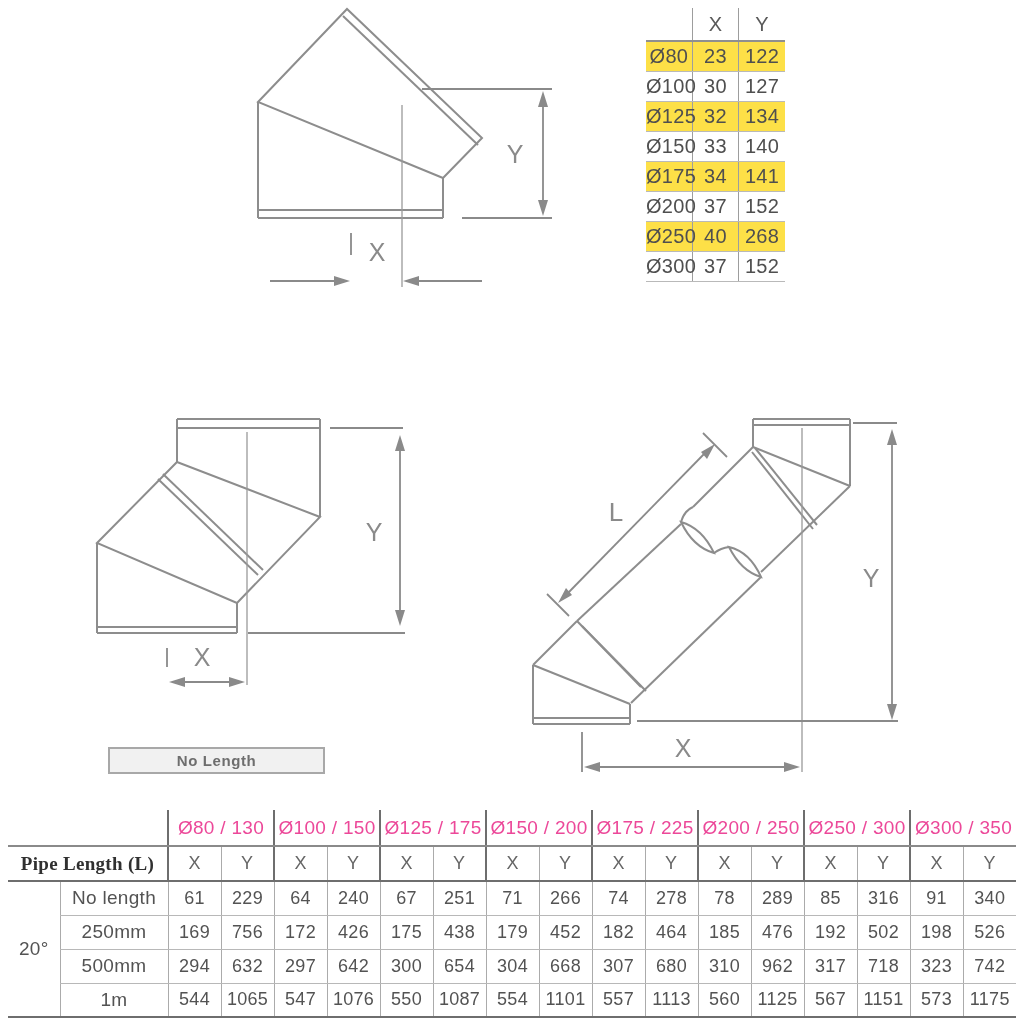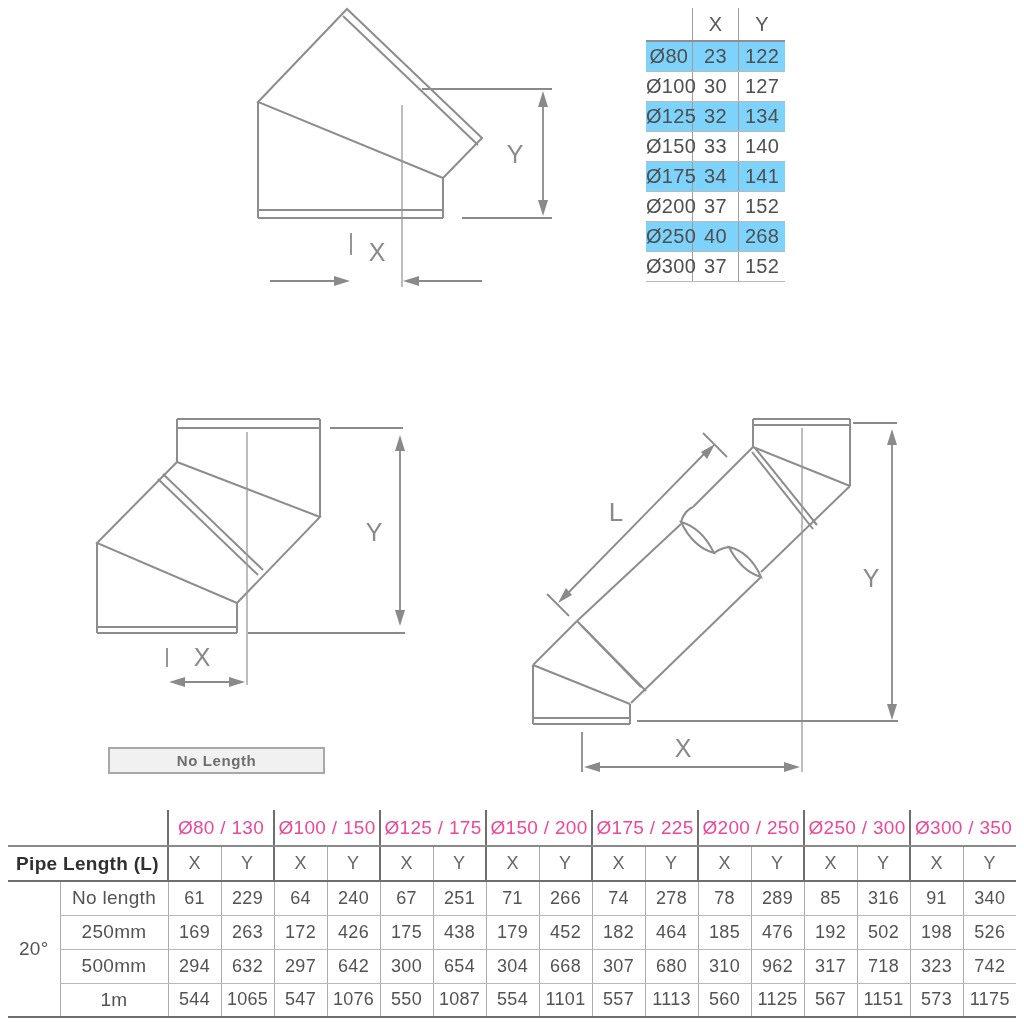--- a/index.html
+++ b/index.html
@@ -14,21 +14,21 @@
     position:absolute;left:646px;top:8px;width:139px;
     border-collapse:collapse;table-layout:fixed;
   }
   table.small th,table.small td{
     font-weight:400;text-align:center;color:#4f4f4f;font-size:20px;
     padding:0;letter-spacing:.3px;
   }
   table.small thead tr{height:33px;}
   table.small thead th{border-bottom:2px solid #8f8f8f;color:#5a5a5a;}
   table.small tbody tr{height:30px;}
-  table.small tbody tr.shade{background:#7dd3fc;}
+  table.small tbody tr.shade{background:#fde047;}
   table.small .sep{border-left:1px solid #9d9d9d;}
   table.small tbody th,table.small tbody td{border-bottom:1px solid #b9b9b9;}
 
   
   .no-length-box{
     position:absolute;left:108px;top:747px;width:217px;height:27px;
     border:2px solid #a8a8a8;background:#f1f1f1;box-sizing:border-box;
     color:#6e6e6e;font-size:15px;font-weight:bold;letter-spacing:.6px;
     text-align:center;line-height:23px;
   }
@@ -46,21 +46,21 @@
   table.big tr.r2{height:35px;}
   table.big tr.dr{height:34px;}
   table.big .corner{border-bottom:2px solid #8a8a8a;}
   table.big .dia{
     border-left:2px solid #6e6e6e;border-bottom:2px solid #8a8a8a;
     font-size:19px;color:#ec4899;
   }
   table.big .pl{
     border-top:2px solid #8a8a8a;border-bottom:2px solid #6e6e6e;
     border-right:2px solid #6e6e6e;
-    font-weight:bold;color:#303030;font-size:19px;
+    font-weight:bold;color:#303030;font-size:19px;font-family:Liberation Serif, serif;
   }
   table.big .xy{
     border-left:1px solid #ababab;border-bottom:2px solid #6e6e6e;
     font-size:18px;color:#666;
   }
   table.big .xy.grp{border-left:2px solid #6e6e6e;}
   table.big .angle{font-size:19px;border-bottom:2px solid #6e6e6e;}
   table.big .len{
     border-left:1px solid #ababab;border-bottom:1px solid #b8b8b8;
     font-size:19px;
@@ -303,21 +303,21 @@
         <td class="val">78</td>
         <td class="val">289</td>
         <td class="val">85</td>
         <td class="val">316</td>
         <td class="val">91</td>
         <td class="val">340</td>
       </tr>
       <tr class="dr">
         <th class="len">250mm</th>
         <td class="val">169</td>
-        <td class="val">263</td>
+        <td class="val">756</td>
         <td class="val">172</td>
         <td class="val">426</td>
         <td class="val">175</td>
         <td class="val">438</td>
         <td class="val">179</td>
         <td class="val">452</td>
         <td class="val">182</td>
         <td class="val">464</td>
         <td class="val">185</td>
         <td class="val">476</td>

